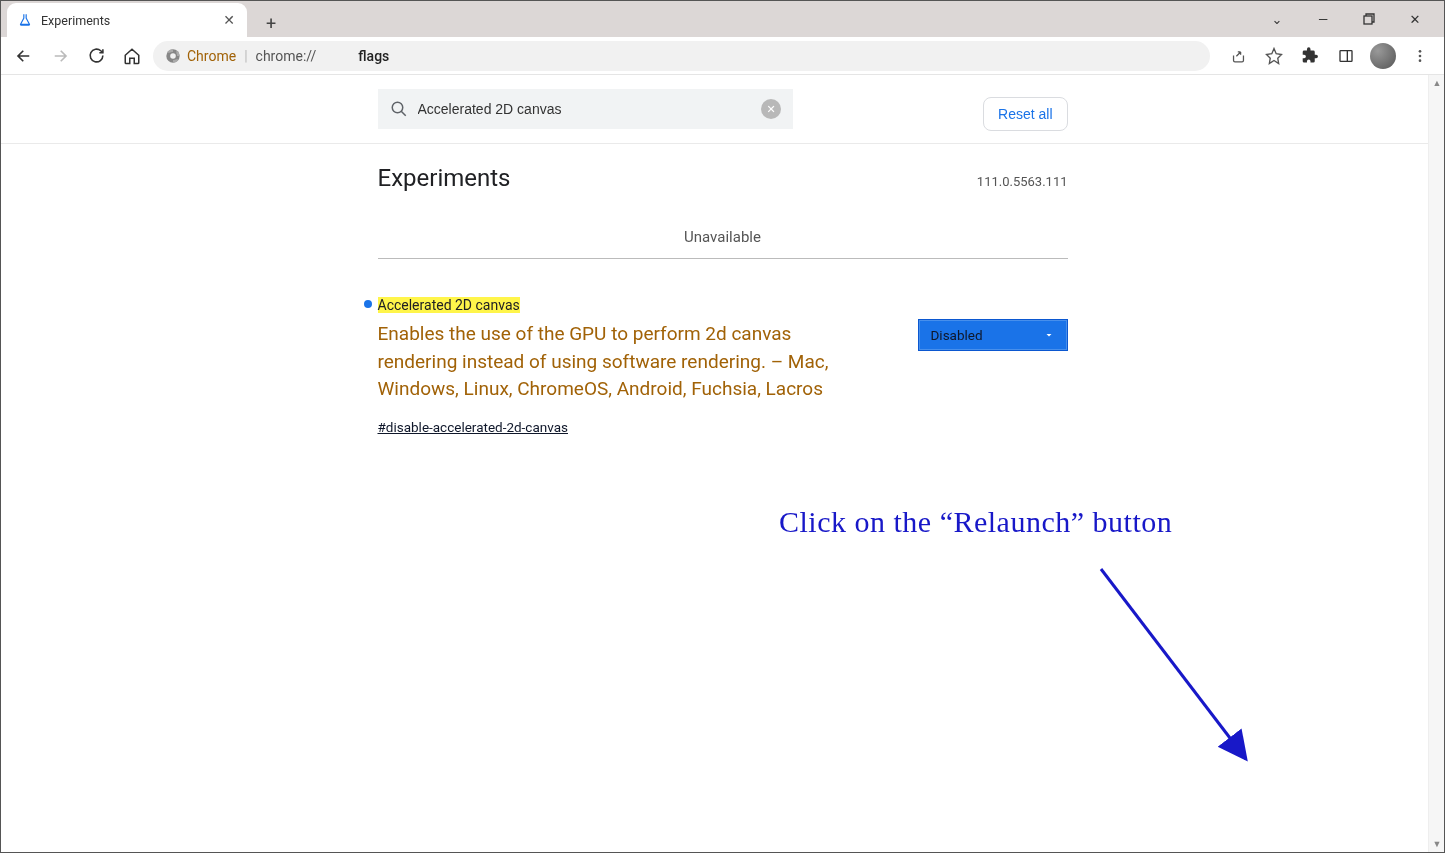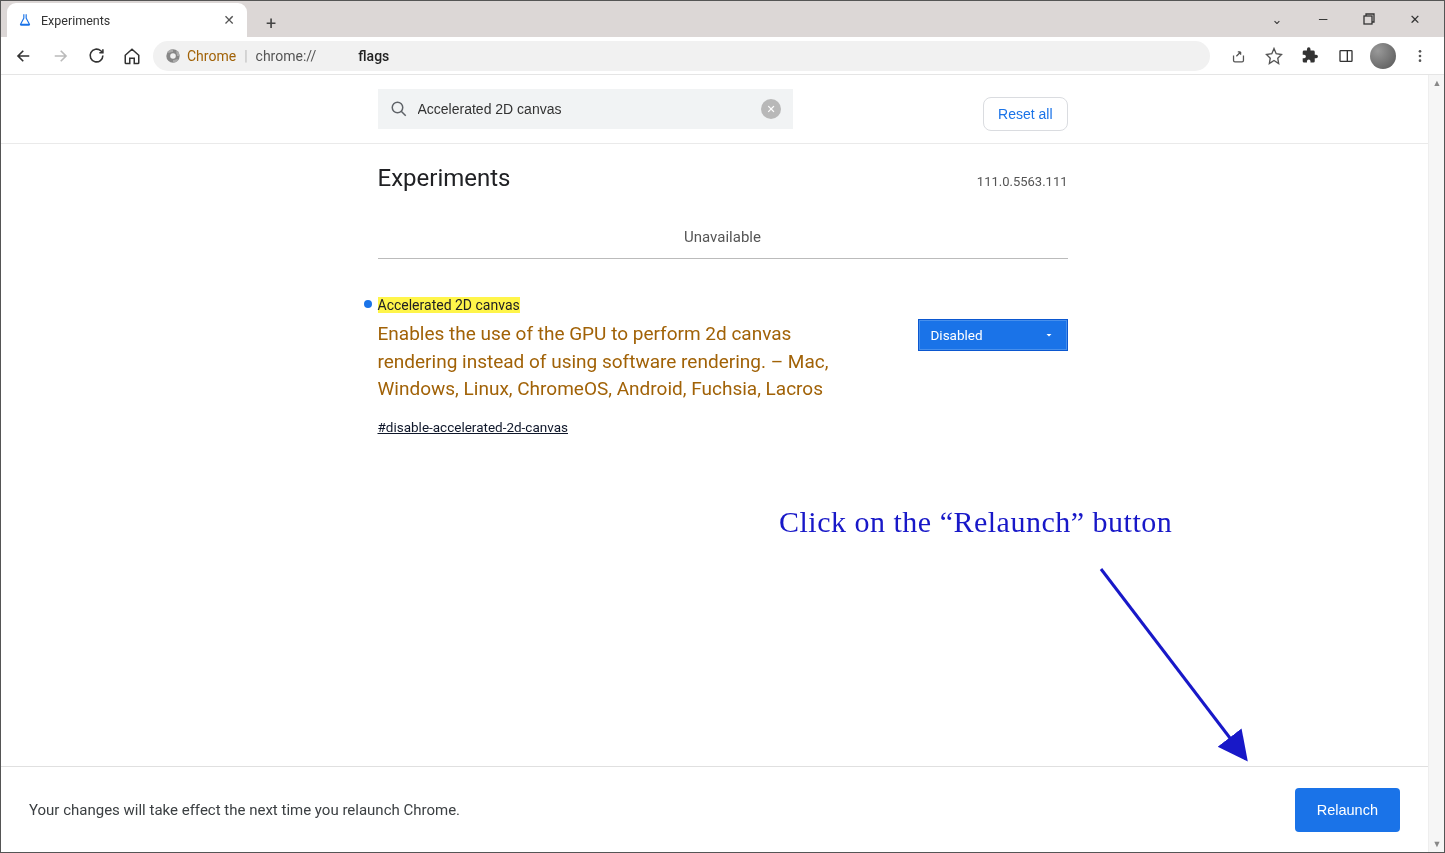--- a/index.html
+++ b/index.html
@@ -171,21 +171,21 @@
   }
   .flag-desc {
     font-size:19px; color:#a16207; margin-top:6px; line-height:1.45;
   }
   .flag-anchor {
     font-size:13.5px; color:#0f172a; text-decoration:underline;
     margin-top:16px; display:inline-block;
   }
   .flag-select {
     width:150px; height:32px;
-    background:#1a73e8; color:#ffffff;
+    background:#1a73e8; color:#0f172a;
     border:1px solid #0b57d0;
     display:flex; align-items:center; justify-content:space-between;
     padding: 0 12px; font-size:13.5px; cursor:pointer;
     margin-top:24px;
     box-shadow: inset 0 0 0 1px rgba(255,255,255,.2);
     text-align: center;
   }
   
   .bottom-bar {
     position:absolute; bottom:0; left:0; right:16px;
@@ -360,24 +360,20 @@
       </div>
       <div class="flag-select">
         <span>Disabled</span>
         <svg width="12" height="12" viewBox="0 0 24 24" fill="#fff">
             <path d="M7 10l5 5 5-5z"></path>
           </svg>
       </div>
     </div>
   </div>
 
-  <div class="bottom-bar">
-    <span class="msg">Your changes will take effect the next time you relaunch Chrome.</span>
-    <button class="relaunch-btn">Relaunch</button>
-  </div>
 </div>
 
 <div class="scroll-track">
   <div class="scroll-up">▲</div>
   <div class="scroll-down">▼</div>
 </div>
 
 <div class="annotation">Click on the “Relaunch” button</div>
 <svg class="arrow" width="180" height="220">
   <defs>

